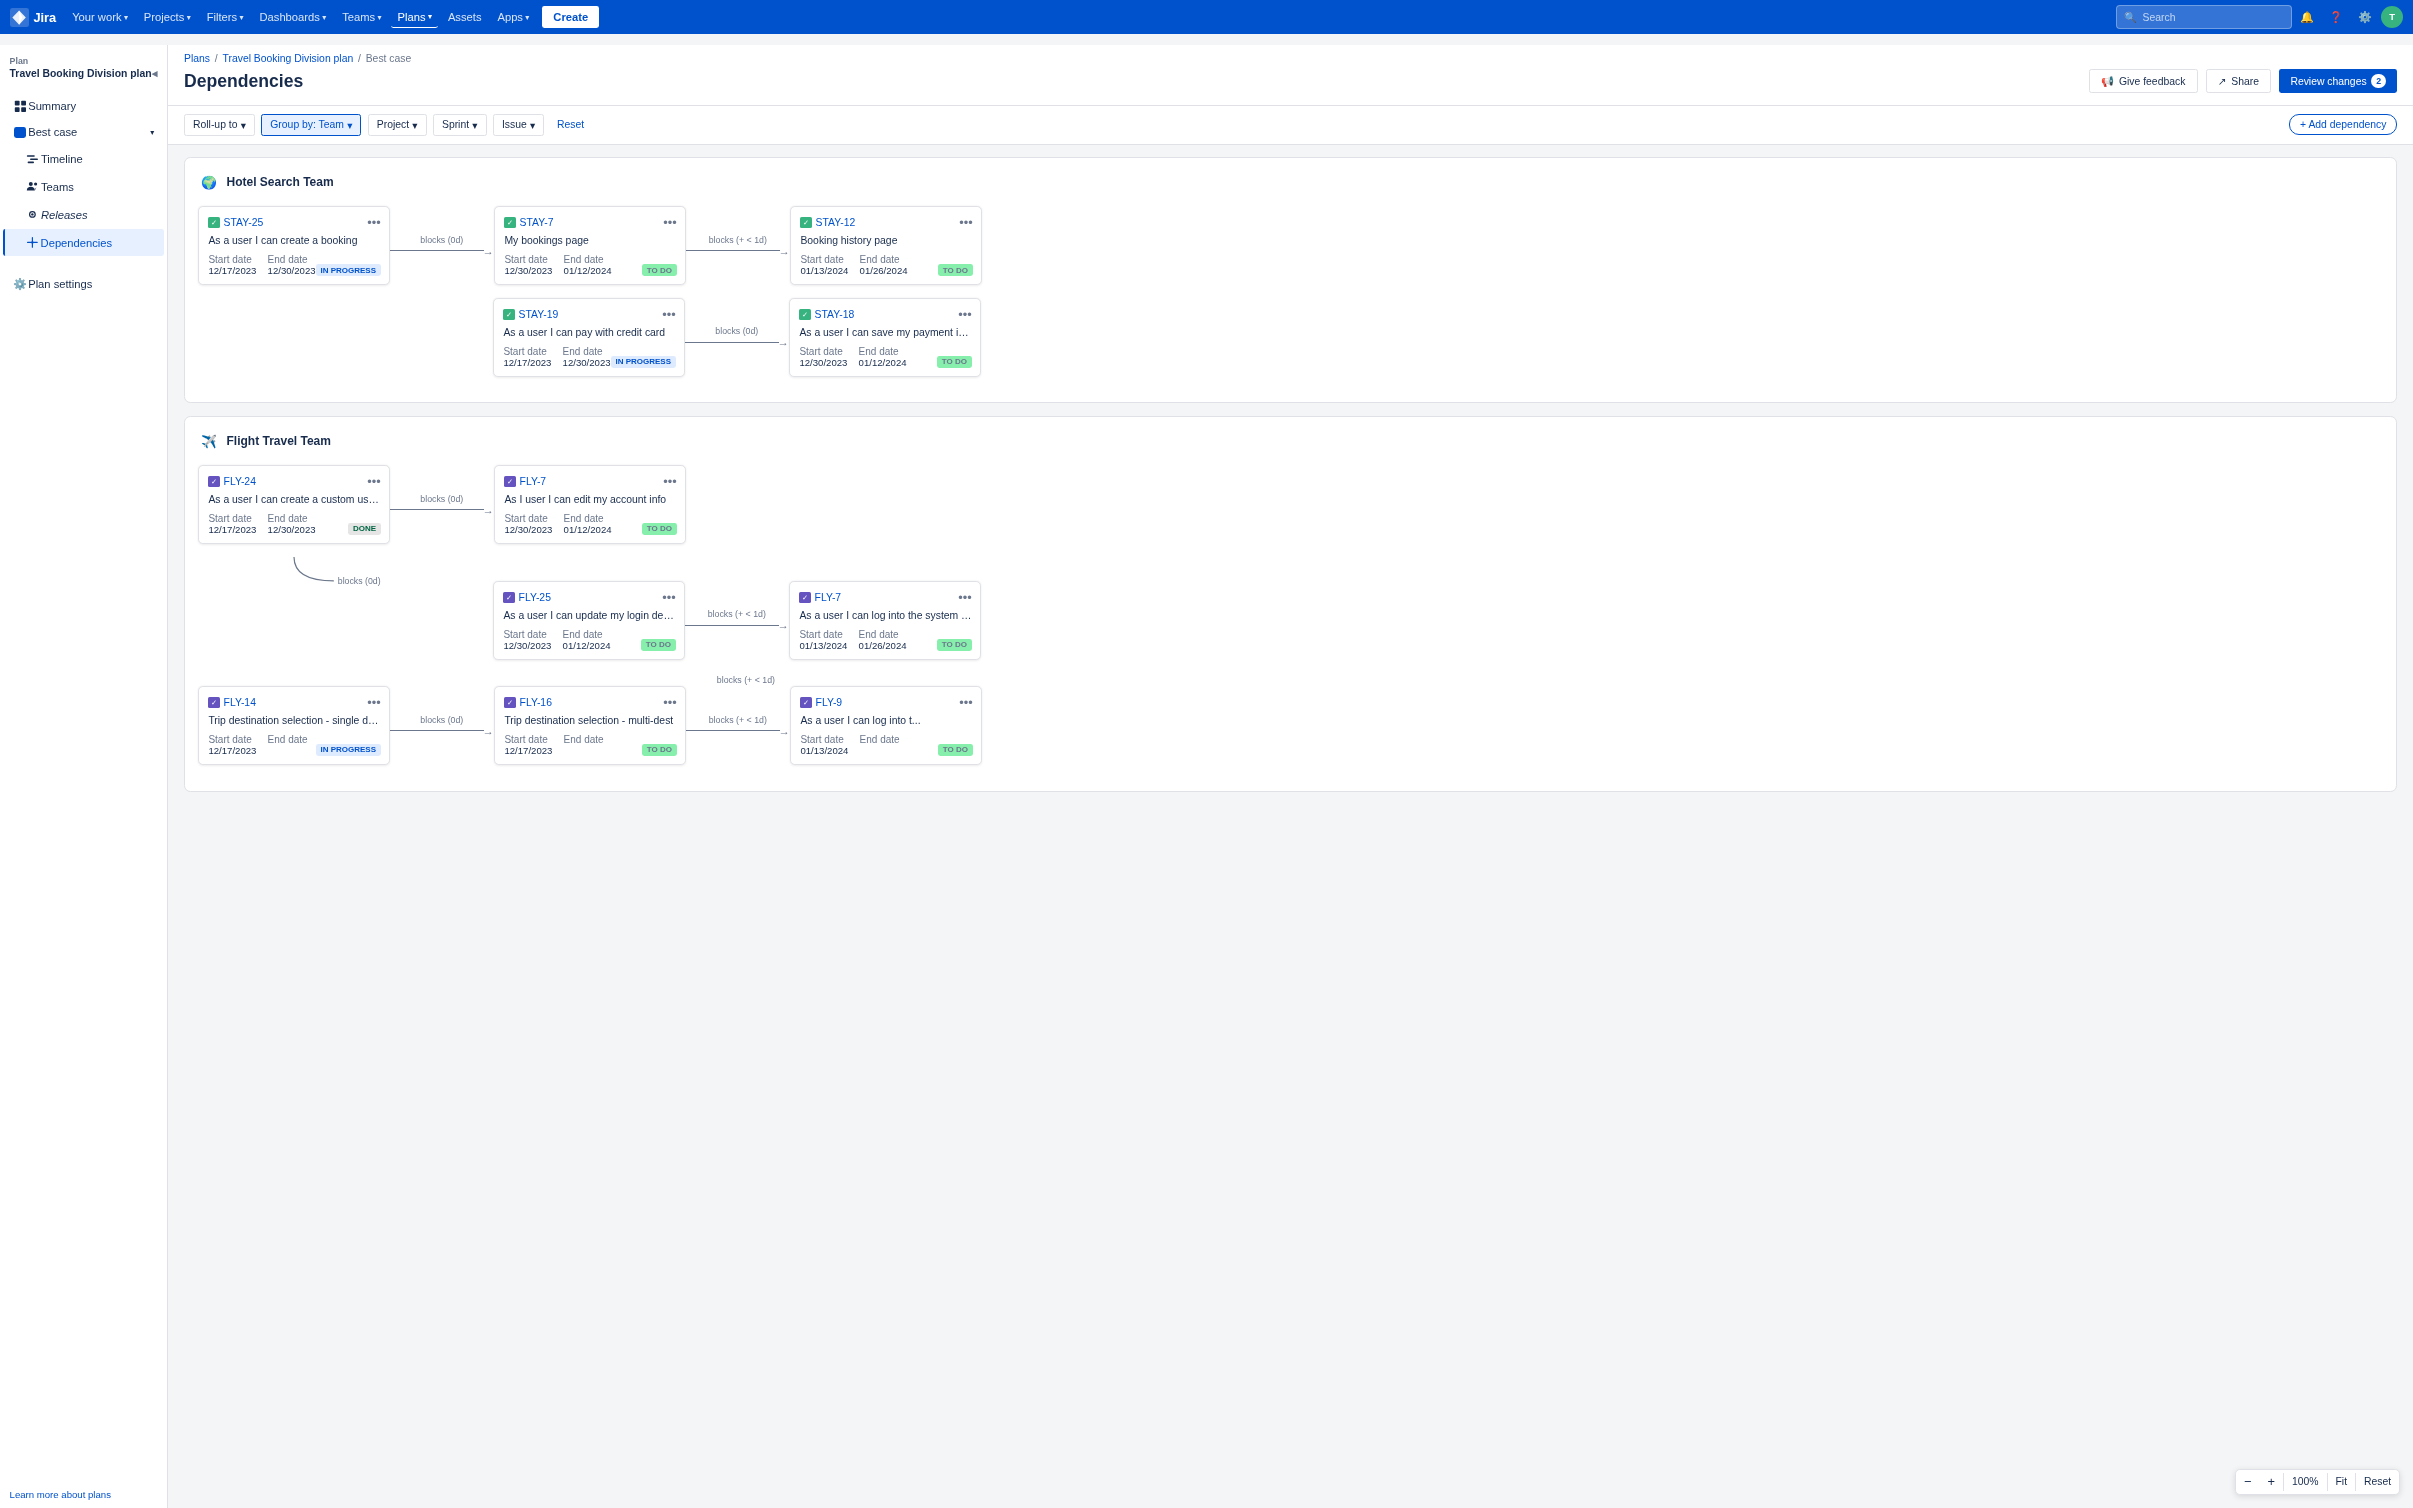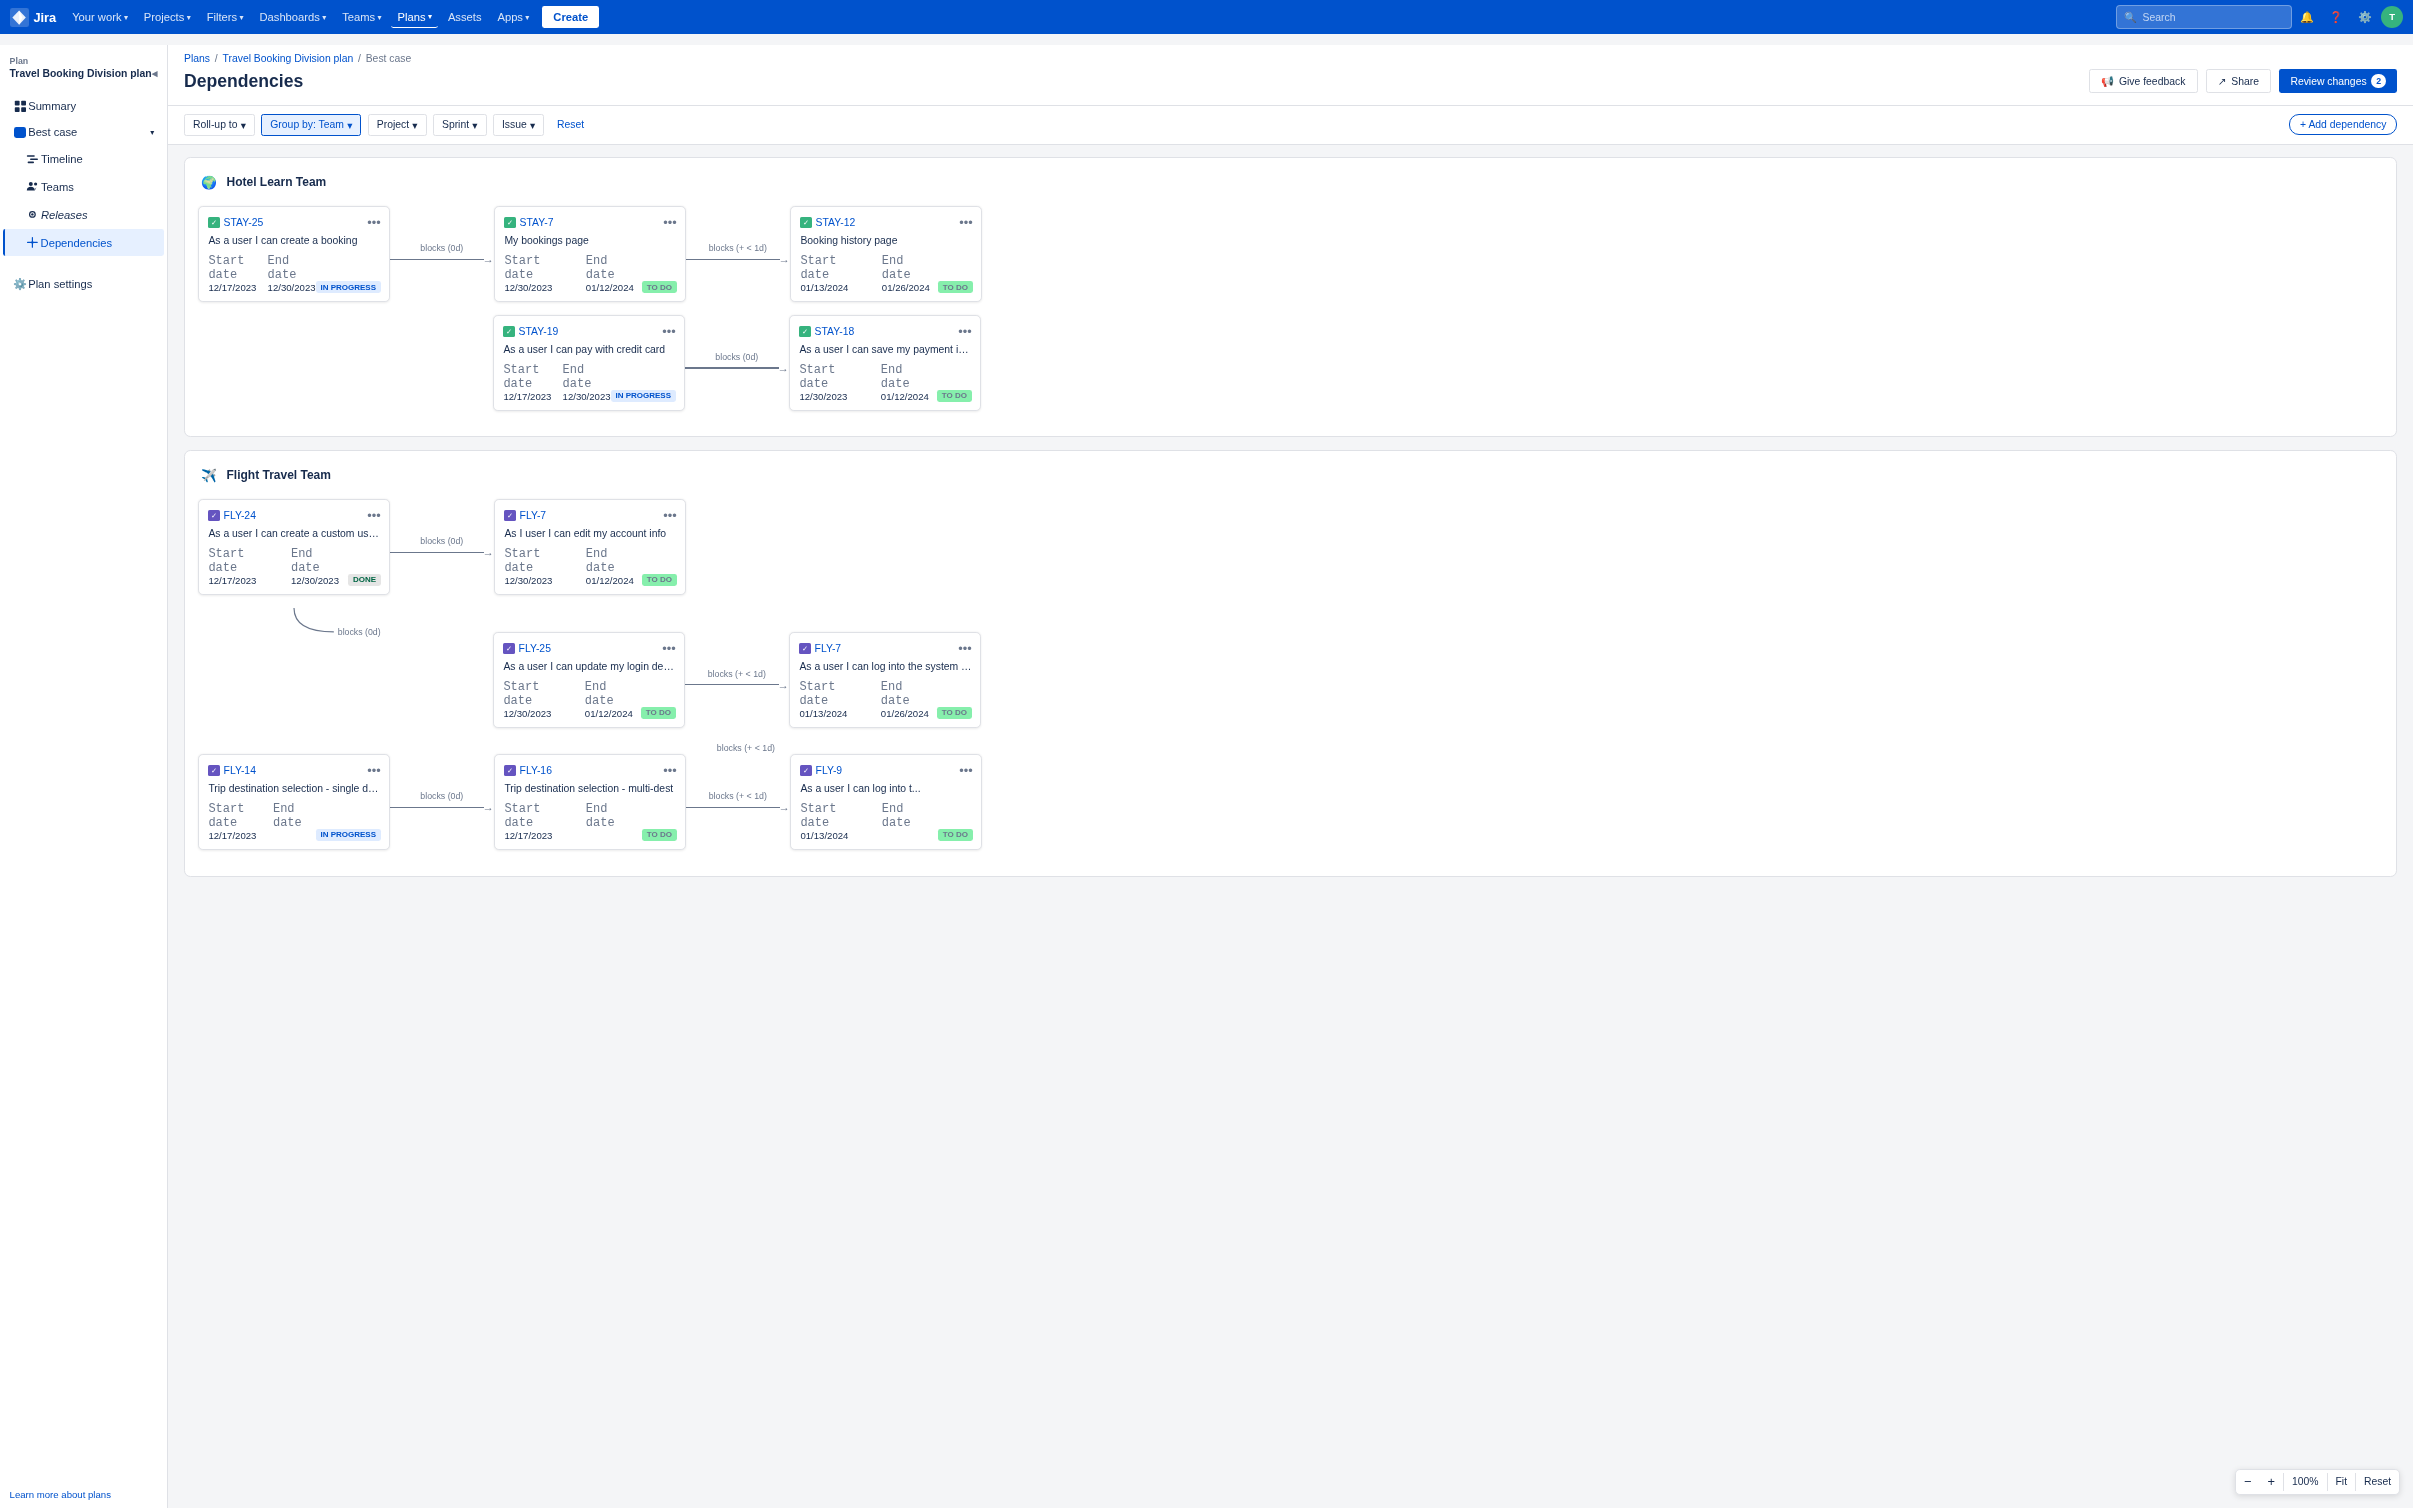--- a/index.html
+++ b/index.html
@@ -86,21 +86,21 @@
     
     .dep-row { display: flex; align-items: center; gap: 0; margin-bottom: 12.8px; position: relative; }
     .dep-card { background: white; border: 0.8px solid #dfe1e6; border-radius: 4.8px; width: 192px; padding: 8px 8px 8px 9.6px; flex-shrink: 0; position: relative; box-shadow: 0 0.8px 2.4px rgba(0,0,0,0.08); }
     .dep-card-header { display: flex; align-items: center; justify-content: space-between; margin-bottom: 4px; }
     .dep-card-id { display: flex; align-items: center; gap: 4px; font-size: 10.4px; color: #0052cc; font-weight: 500; }
     .dep-card-id .issue-icon { width: 11.2px; height: 11.2px; background: #36b37e; border-radius: 1.6px; display: flex; align-items: center; justify-content: center; color: white; font-size: 7.2px; flex-shrink: 0; }
     .dep-card-menu { cursor: pointer; color: #6b778c; font-size: 12.8px; }
     .dep-card-title { font-size: 10.4px; color: #172b4d; margin-bottom: 6.4px; line-height: 1.3; white-space: nowrap; overflow: hidden; text-overflow: ellipsis; }
     .dep-card-footer { display: flex; align-items: flex-end; justify-content: space-between; }
     .dep-card-dates { font-size: 8.8px; color: #6b778c; }
-    .dep-card-dates .label { font-size: 12px; color: #6b778c; font-family: Liberation Mono, monospace; }
+    .dep-card-dates .label { font-size: 10px; color: #6b778c; }
     .dep-card-dates .value { font-weight: 500; color: #172b4d; font-size: 9.6px; }
     .dep-card-dates-row { display: flex; gap: 11.2px; }
     .status-badge { font-size: 8px; font-weight: 600; padding: 1.6px 4.8px; border-radius: 2.4px; text-transform: uppercase; white-space: nowrap; }
     .status-in-progress { background: #deebff; color: #0052cc; }
     .status-to-do { background: #86efac; color: #6b778c; }
     .status-done { background: #e5e5e5; color: #006644; }
 
     
     .zoom-controls { position: fixed; bottom: 12.8px; right: 12.8px; background: white; border: 0.8px solid #dfe1e6; border-radius: 4.8px; display: flex; align-items: center; gap: 0; box-shadow: 0 1.6px 6.4px rgba(0,0,0,0.12); }
     .zoom-btn { border: none; background: none; padding: 4.8px 8px; cursor: pointer; color: #172b4d; font-size: 12.8px; display: flex; align-items: center; }
@@ -306,21 +306,21 @@
     </button>
     <button class="reset-btn">Reset</button>
     <button class="add-dep-btn">+ Add dependency</button>
   </div>
 
   <div class="dep-canvas">
 
     <div class="team-section">
       <div class="team-header">
         <div class="team-avatar">🌍</div>
-        <span>Hotel Learn Team</span>
+        <span>Hotel Search Team</span>
       </div>
 
       <div class="dep-row">
 
         <div class="dep-card">
           <div class="dep-card-header">
             <div class="dep-card-id">
               <div class="issue-icon">✓</div>
               <span>STAY-25</span>
             </div>

